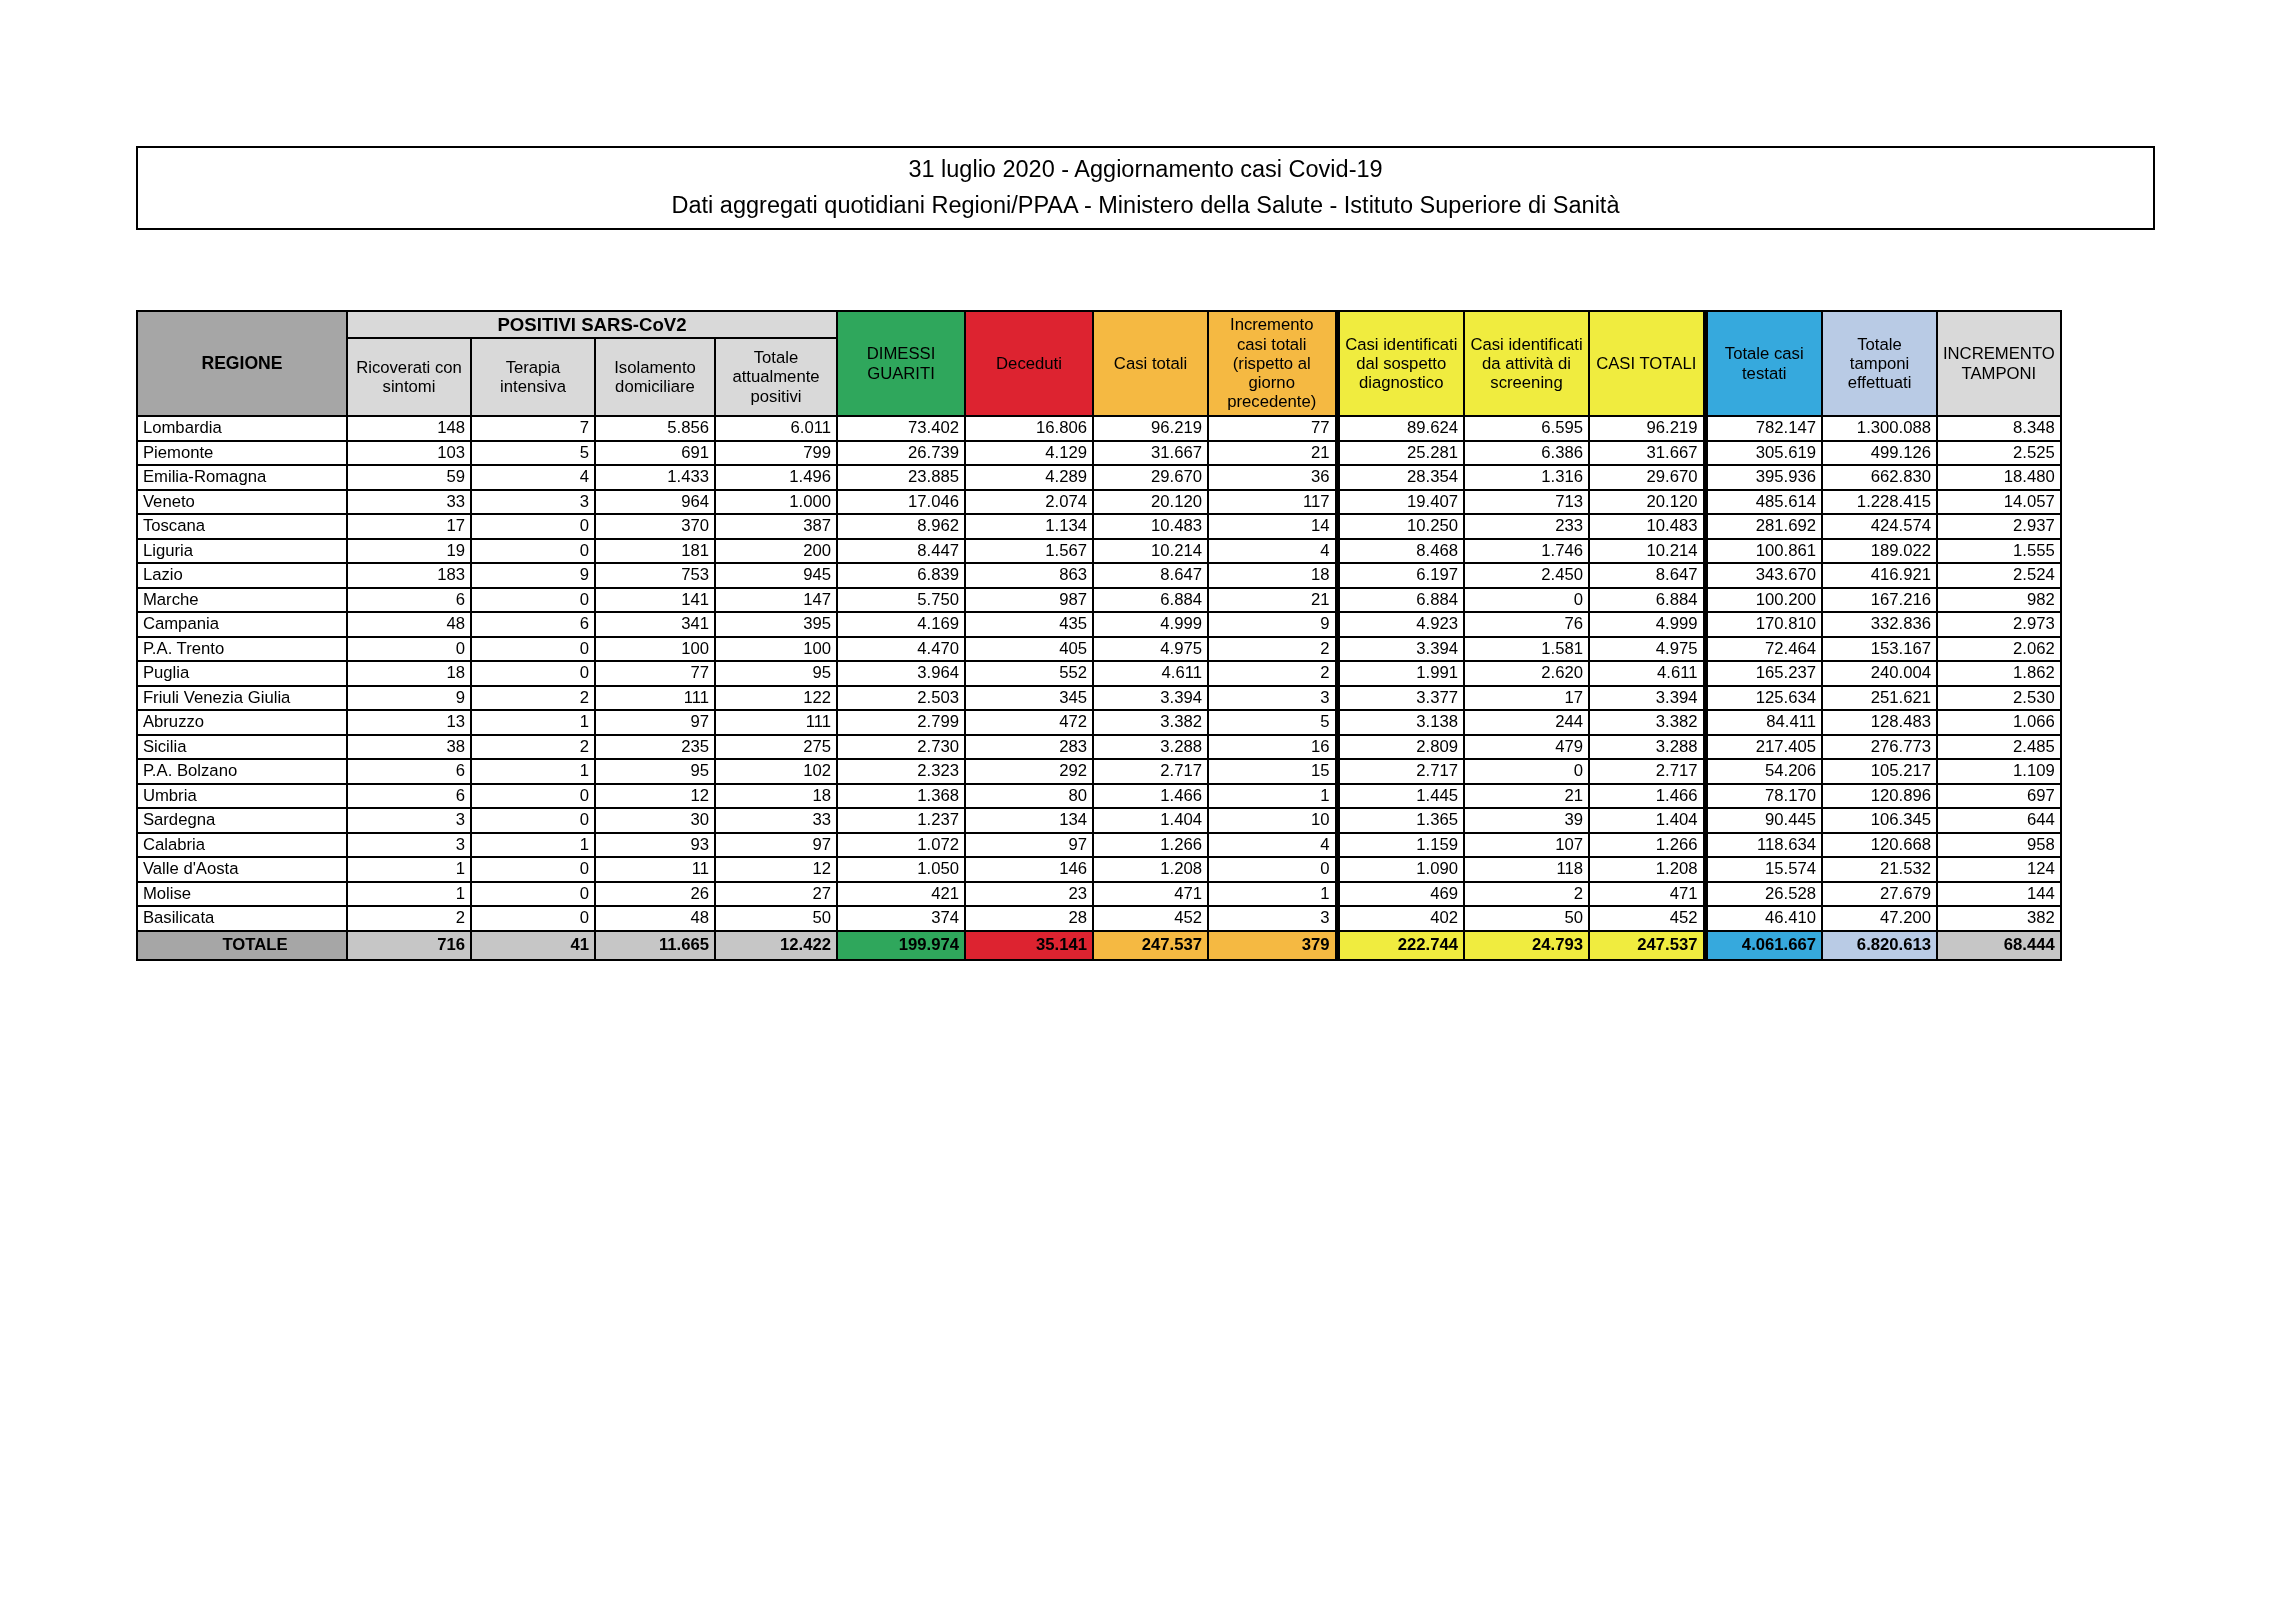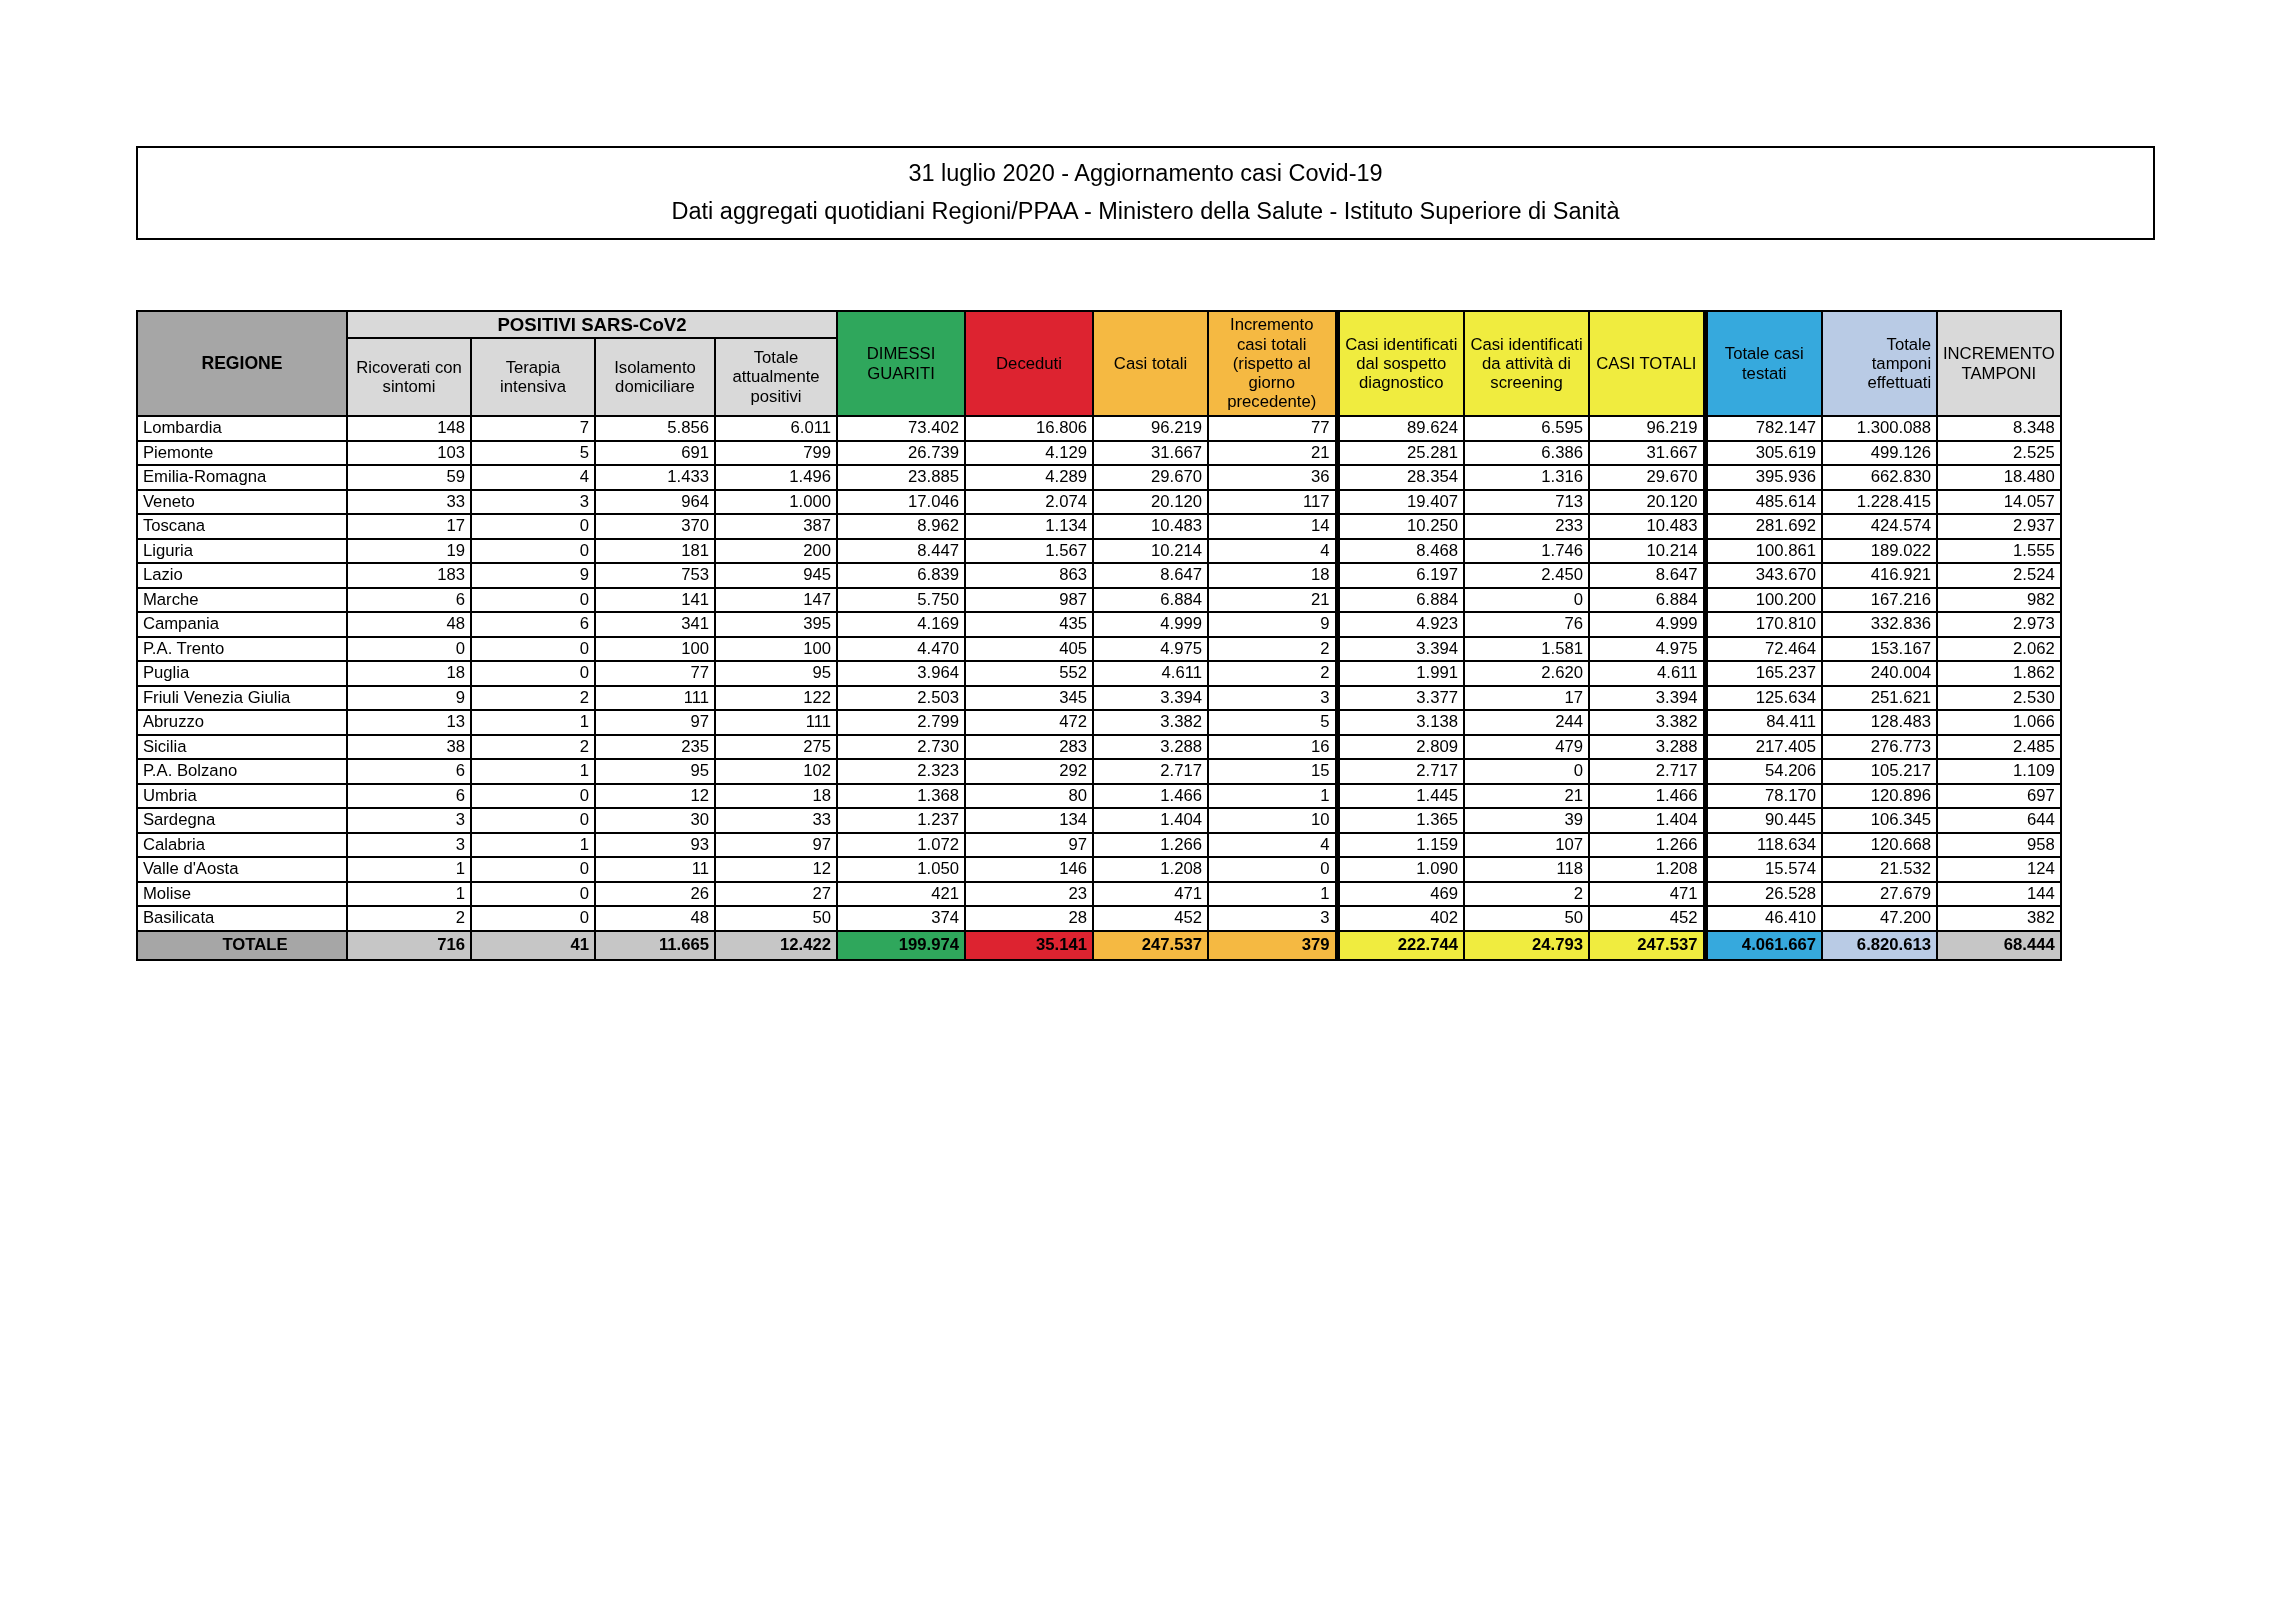--- a/index.html
+++ b/index.html
@@ -14,21 +14,21 @@
     width: 2292px;
     height: 1621px;
     background: #ffffff;
     overflow: hidden;
   }
   .title-box {
     position: absolute;
     left: 136px;
     top: 146px;
     width: 2019px;
-    height: 94px;
+    height: 84px;
     border: 2px solid #000;
     box-sizing: border-box;
     display: flex;
     flex-direction: column;
     align-items: center;
     justify-content: space-evenly;
     text-align: center;
     font-size: 23.5px;
     line-height: 1.1;
   }
@@ -59,21 +59,21 @@
   th.regione {
     background: var(--c-gray-dark);
     font-weight: bold;
     font-size: 17.6px;
   }
   th.bg-green  { background: var(--c-green); }
   th.bg-red    { background: var(--c-red); }
   th.bg-orange { background: var(--c-orange); }
   th.bg-yellow { background: var(--c-yellow); }
   th.bg-blue   { background: var(--c-blue); }
-  th.bg-peri   { background: var(--c-periwinkle); text-align: right; }
+  th.bg-peri   { background: var(--c-periwinkle); }
   th.bg-gray   { background: var(--c-gray-sub); }
   tbody td {
     height: 24.5px;
     white-space: nowrap;
     background: #ffffff;
   }
   tbody td.region { text-align: left; }
   td.num { text-align: right; }
   .thickL { border-left-width: 5.9px !important; }
   tfoot td {

